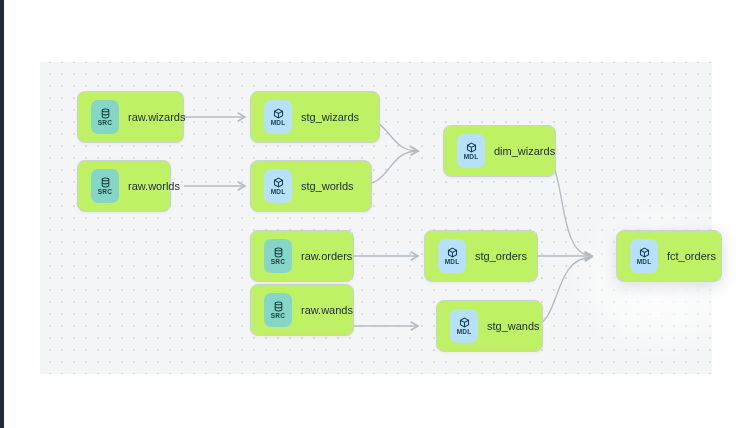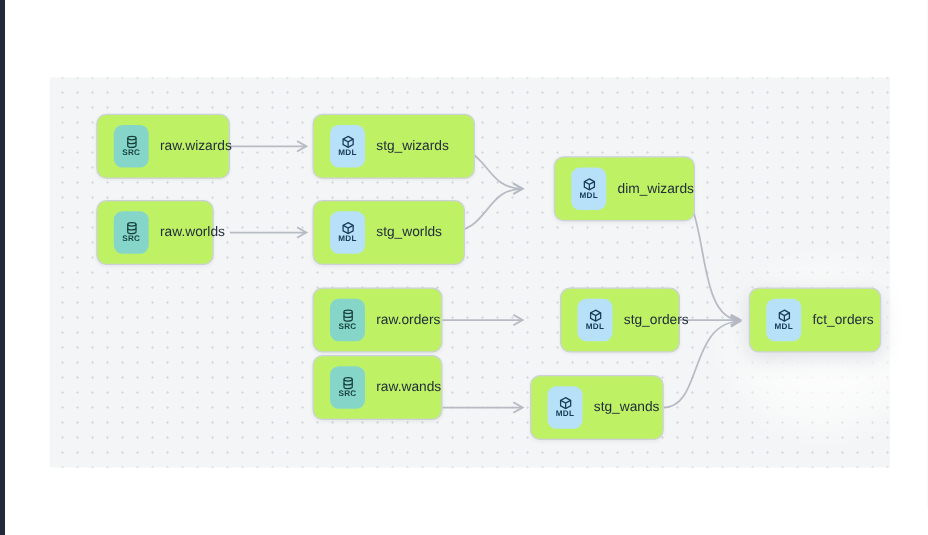--- a/index.html
+++ b/index.html
@@ -150,21 +150,21 @@
     <svg class="ic" width="11" height="11" viewBox="0 0 12 12" fill="none" stroke="currentColor" stroke-width="1.1">
       <ellipse cx="6" cy="2.7" rx="3.6" ry="1.5"></ellipse>
         <path d="M2.4 2.7 v6.6 a3.6 1.5 0 0 0 7.2 0 v-6.6"></path>
         <path d="M2.4 6 a3.6 1.5 0 0 0 7.2 0"></path>
     </svg>
     <span class="badge-label">SRC</span>
   </span>
   <span class="node-label">raw.orders</span>
 </div>
 
-<div class="node" style="left:448px;top:230px;width:96px">
+<div class="node" style="left:424px;top:230px;width:114px">
   <span class="badge mdl">
     <svg class="ic" width="11" height="11" viewBox="0 0 12 12" fill="none" stroke="currentColor" stroke-width="1.1">
       <path d="M6 1.2 L10.4 3.6 V8.4 L6 10.8 L1.6 8.4 V3.6 Z"></path>
         <path d="M1.6 3.6 L6 6 L10.4 3.6"></path>
         <path d="M6 6 V10.8"></path>
     </svg>
     <span class="badge-label">MDL</span>
   </span>
   <span class="node-label">stg_orders</span>
 </div>
@@ -174,33 +174,33 @@
     <svg class="ic" width="11" height="11" viewBox="0 0 12 12" fill="none" stroke="currentColor" stroke-width="1.1">
       <ellipse cx="6" cy="2.7" rx="3.6" ry="1.5"></ellipse>
         <path d="M2.4 2.7 v6.6 a3.6 1.5 0 0 0 7.2 0 v-6.6"></path>
         <path d="M2.4 6 a3.6 1.5 0 0 0 7.2 0"></path>
     </svg>
     <span class="badge-label">SRC</span>
   </span>
   <span class="node-label">raw.wands</span>
 </div>
 
-<div class="node" style="left:424px;top:300px;width:107px">
+<div class="node" style="left:436px;top:300px;width:107px">
   <span class="badge mdl">
     <svg class="ic" width="11" height="11" viewBox="0 0 12 12" fill="none" stroke="currentColor" stroke-width="1.1">
       <path d="M6 1.2 L10.4 3.6 V8.4 L6 10.8 L1.6 8.4 V3.6 Z"></path>
         <path d="M1.6 3.6 L6 6 L10.4 3.6"></path>
         <path d="M6 6 V10.8"></path>
     </svg>
     <span class="badge-label">MDL</span>
   </span>
   <span class="node-label">stg_wands</span>
 </div>
 
-<div class="node highlight" style="left:599px;top:230px;width:106px">
+<div class="node highlight" style="left:616px;top:230px;width:106px">
   <span class="badge mdl">
     <svg class="ic" width="11" height="11" viewBox="0 0 12 12" fill="none" stroke="currentColor" stroke-width="1.1">
       <path d="M6 1.2 L10.4 3.6 V8.4 L6 10.8 L1.6 8.4 V3.6 Z"></path>
         <path d="M1.6 3.6 L6 6 L10.4 3.6"></path>
         <path d="M6 6 V10.8"></path>
     </svg>
     <span class="badge-label">MDL</span>
   </span>
   <span class="node-label">fct_orders</span>
 </div>

